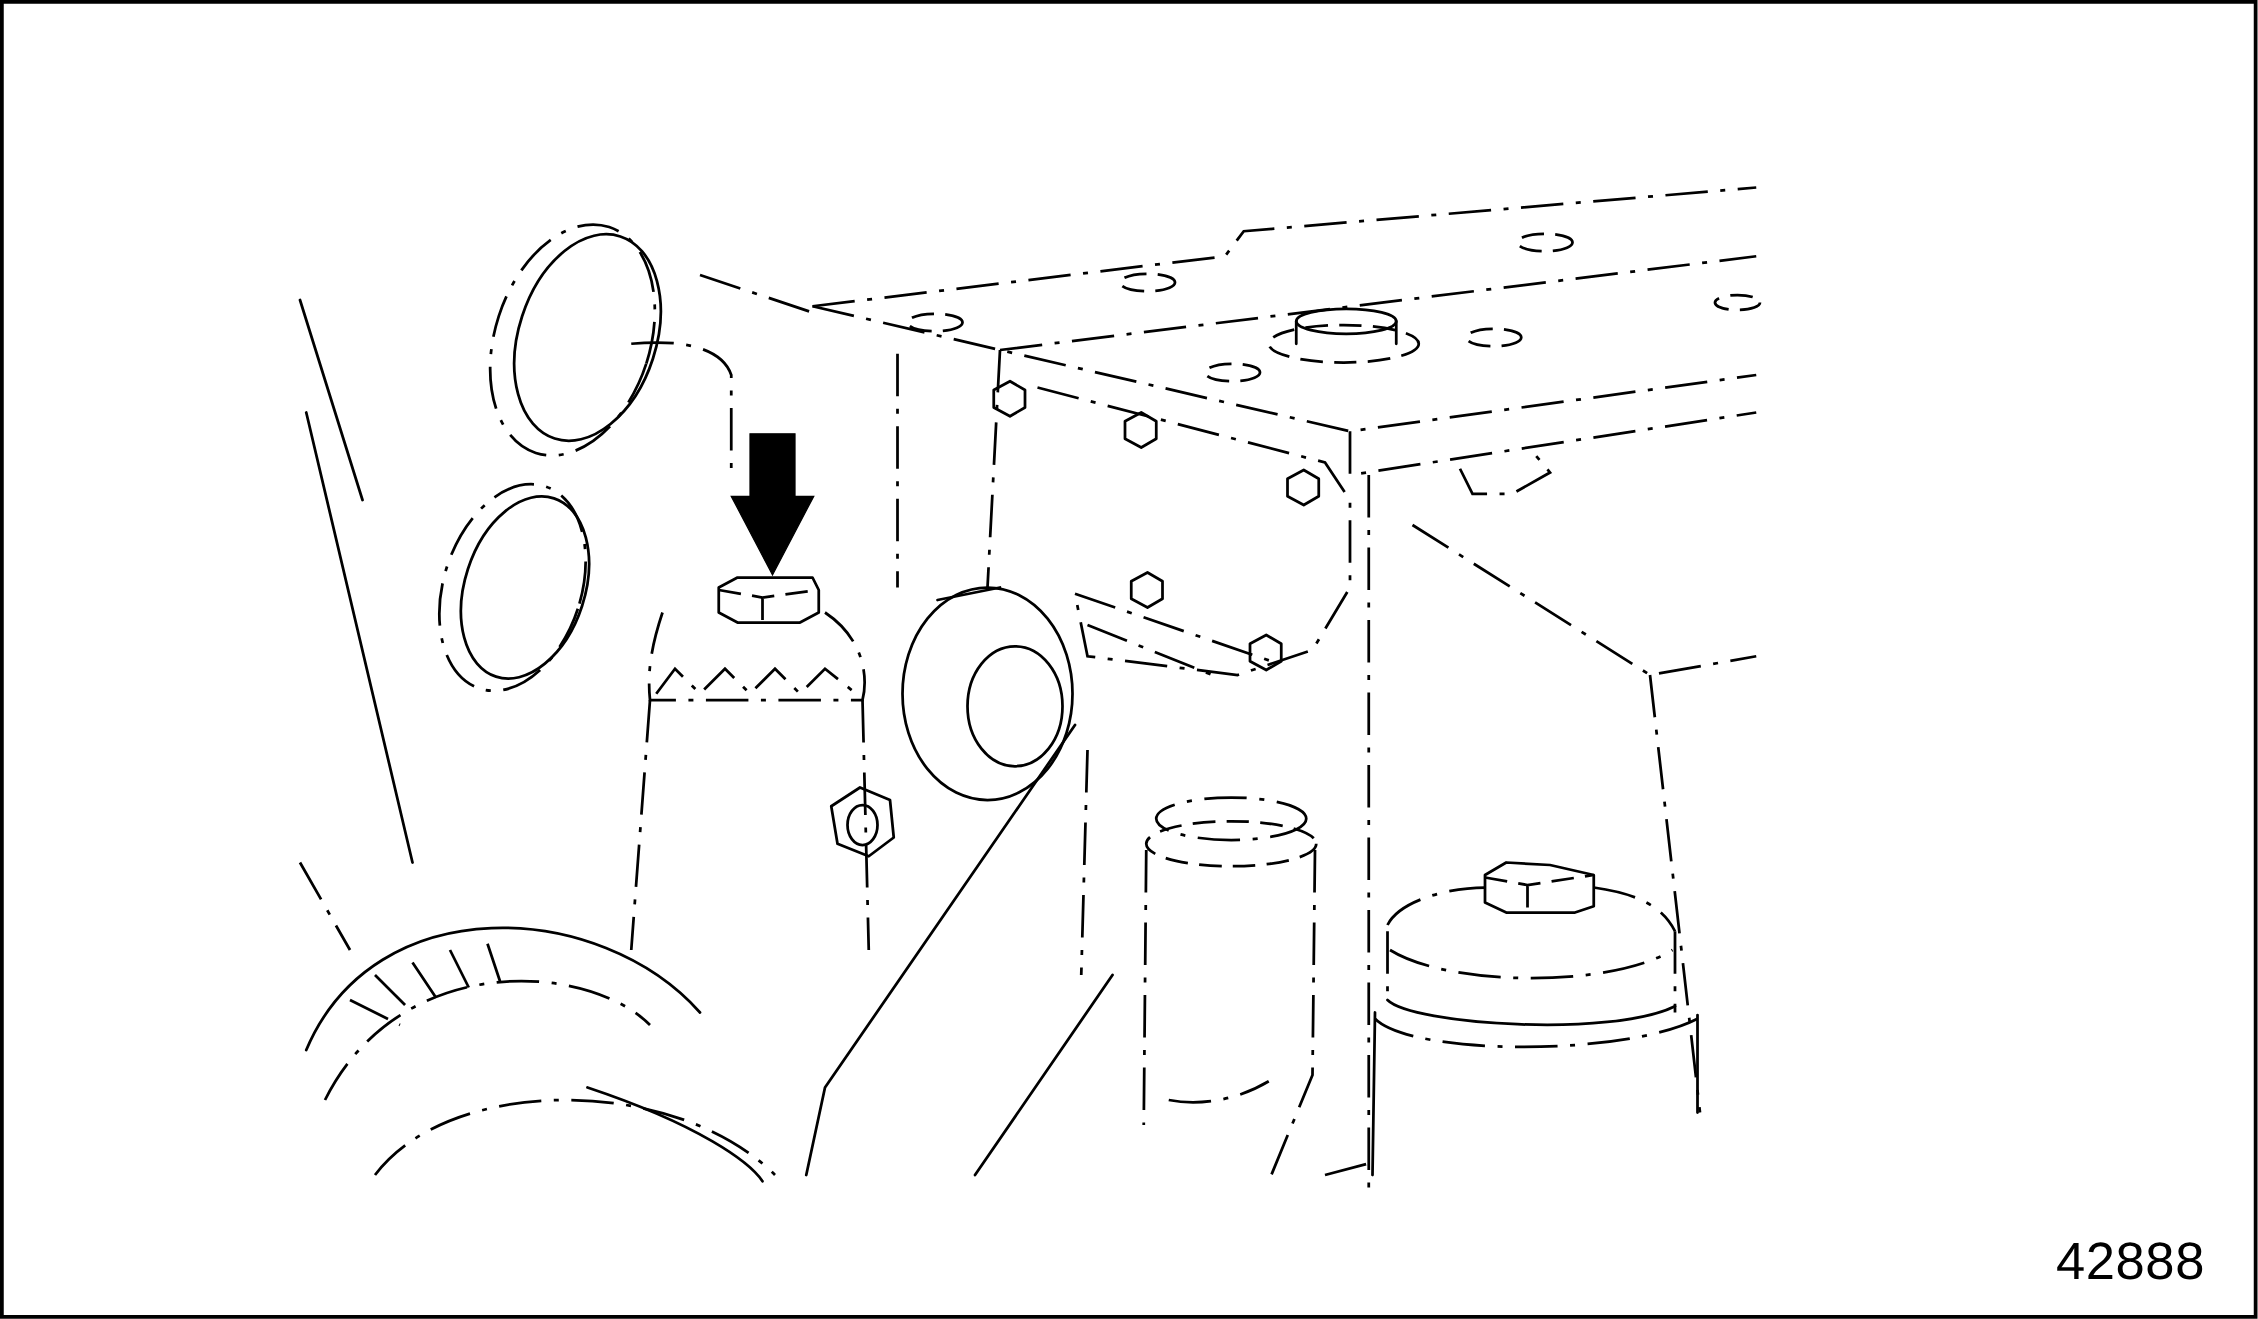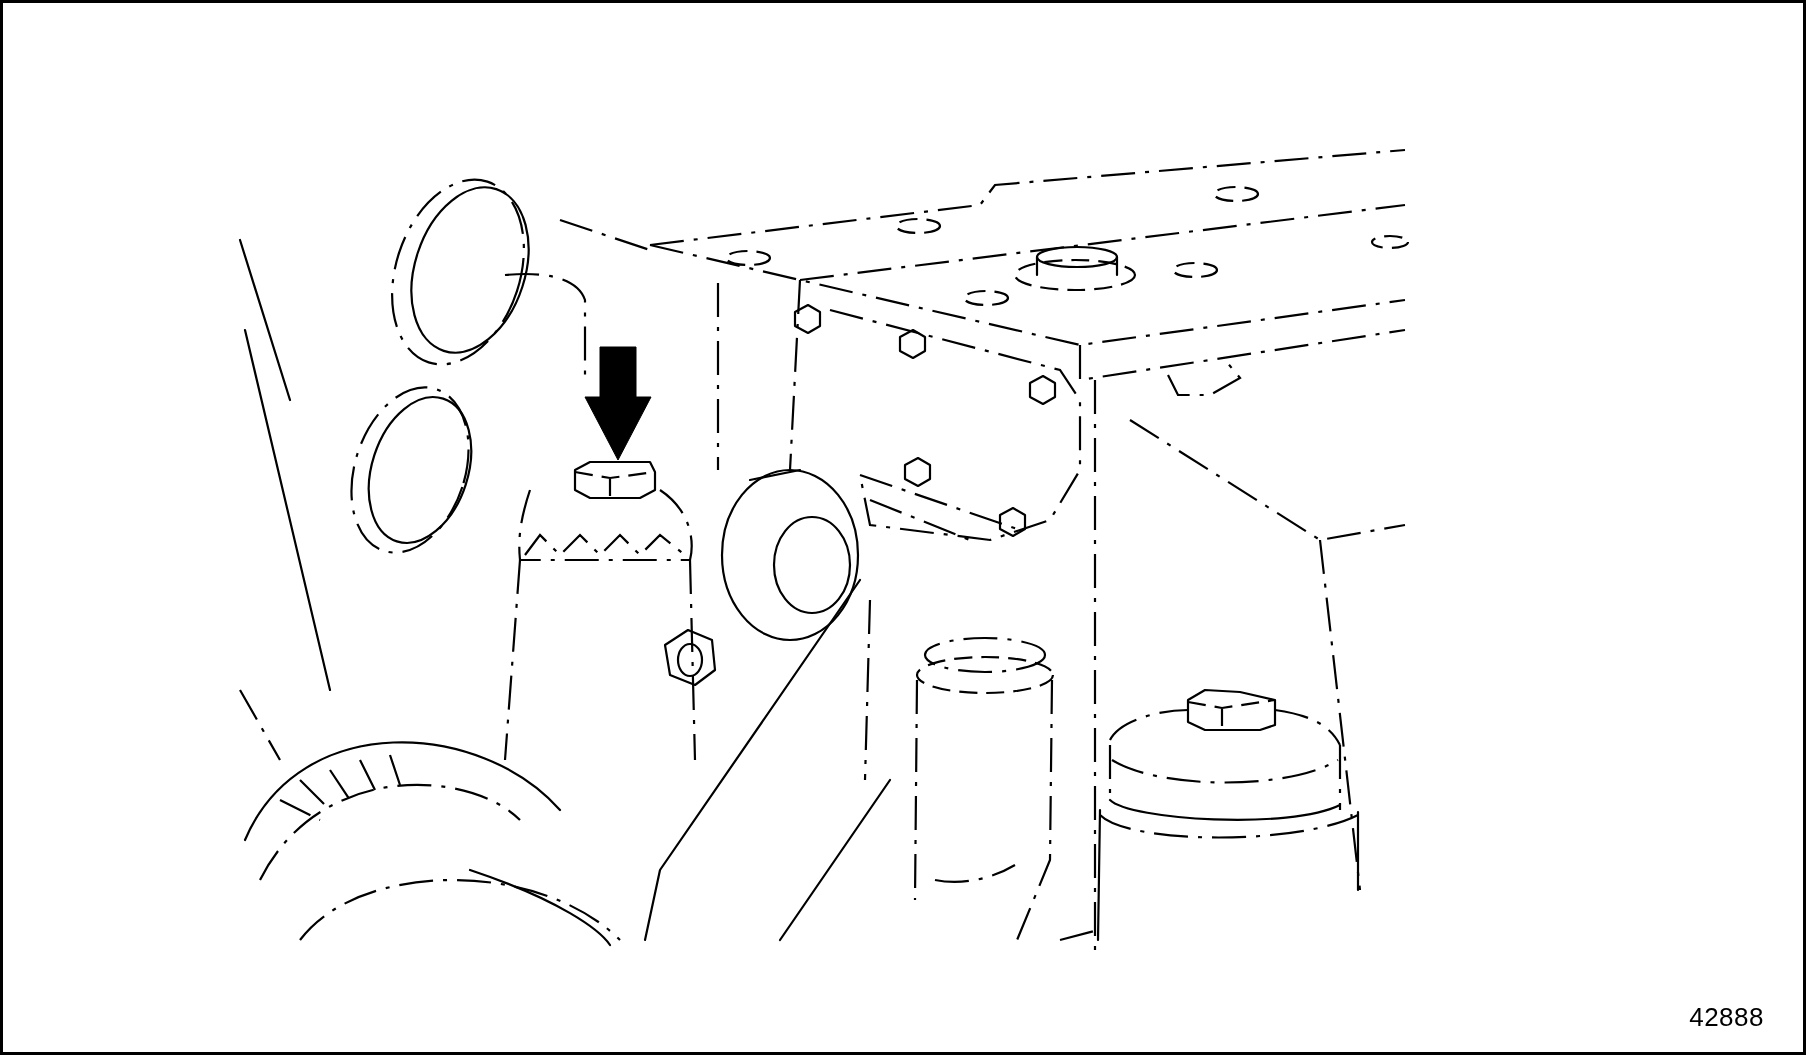--- a/index.html
+++ b/index.html
@@ -1,21 +1,21 @@
 <!DOCTYPE html>
 <html><head>
 <meta charset="utf-8">
 <style>
   html, body { margin: 0; padding: 0; background: #ffffff; }
   body { width: 1806px; height: 1055px; overflow: hidden; position: relative;
          font-family: "Liberation Sans", sans-serif; }
   .frame { position: absolute; left: 0; top: 0; width: 1800px; height: 1049px;
            border: 3px solid #000; background: #fff; }
   .drawing { position: absolute; left: 0; top: 0; width: 1806px; height: 1055px; }
-  .ref { position: absolute; right: 42px; bottom: 22px; font-size: 26px;
+  .ref { position: absolute; right: 42px; bottom: 22px; font-size: 42px;
          color: #000; letter-spacing: 0.5px; }
   svg .ln { fill: none; stroke: #000; stroke-width: 2.2; stroke-linecap: round; stroke-linejoin: round; }
   svg .dl { fill: none; stroke: #000; stroke-width: 2.2; stroke-dasharray: 34 10 4 10; stroke-linecap: butt; }
   svg .dd { fill: none; stroke: #000; stroke-width: 2.2; stroke-dasharray: 18 9; }
 </style>
 </head>
 <body>
 
 <div class="frame"></div>
 

